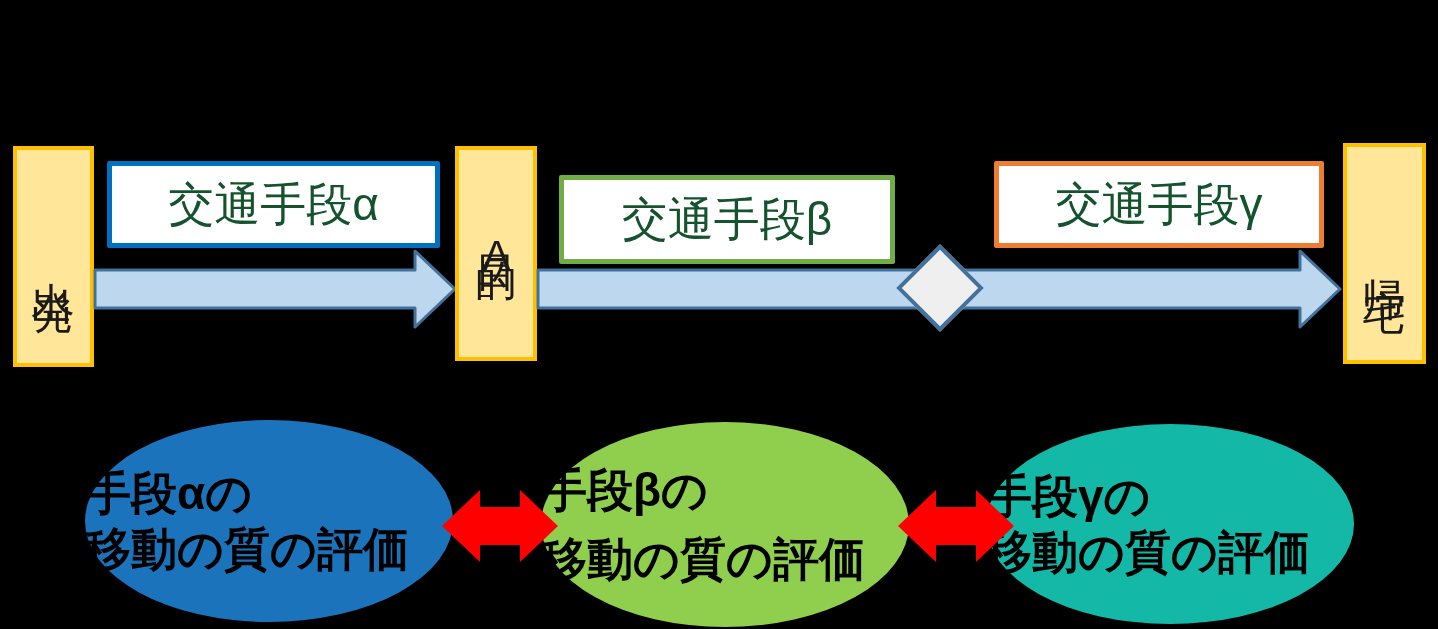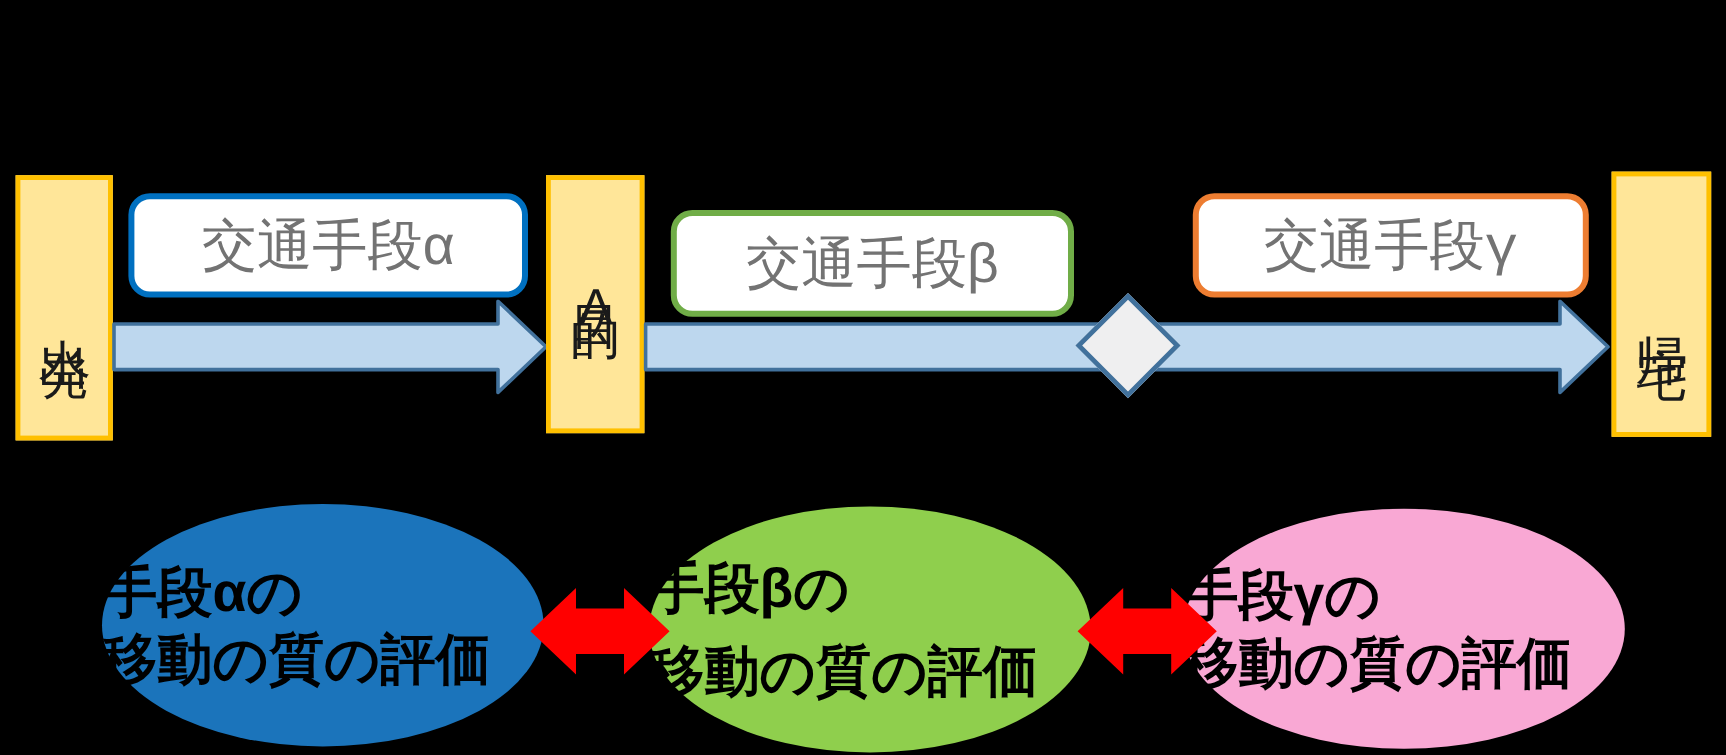--- a/index.html
+++ b/index.html
@@ -23,23 +23,23 @@
   }
   .node-departure{left:13px;top:146px;width:81px;height:221px;}
   .node-destination{left:455px;top:146px;width:82px;height:215px;font-size:42px;letter-spacing:0.12em;}
   .node-return{left:1343px;top:143px;width:83px;height:221px;}
   
   .mode{
     position:absolute;
     box-sizing:border-box;
     background:#ffffff;
     border:5px solid #888;
-    border-radius:18px;
+    border-radius:2px;
     display:flex;align-items:center;justify-content:center;
-    font-size:46px;color:#737373;
+    font-size:46px;color:#14532d;
     box-shadow:1px 2px 0 rgba(0,0,0,0.35);
   }
   .mode-alpha{left:107px;top:161px;width:333px;height:87px;}
   .mode-beta{left:559px;top:160px;width:336px;height:89px;}
   .mode-gamma{left:994px;top:161px;width:330px;height:87px;}
   
   .arrow-svg{position:absolute;display:block;}
   .arrow-1{left:93px;top:249px;}
   .arrow-2{left:536px;top:249px;}
   
@@ -92,39 +92,39 @@
   <svg class="arrow-svg arrow-2" width="806" height="80" viewBox="0 0 806 80">
     <polygon points="2,21 764,21 764,2 804,40 764,78 764,59 2,59" stroke-width="3" stroke-linejoin="round" fill="#BDD7EE" stroke="#41719C"></polygon>
   </svg>
 
   <div class="mode mode-beta" style="border-color: rgb(112, 173, 71); margin-top: 15px;">
     <span>交通手段β</span>
   </div>
 
   <div class="diamond" style="background-color: rgb(239, 239, 240); border-color: rgb(65, 113, 156);"></div>
 
-  <div class="mode mode-gamma" style="border-color: rgb(237, 125, 49); font-family: Liberation Mono, monospace;">
+  <div class="mode mode-gamma" style="border-color: rgb(237, 125, 49);">
     <span>交通手段γ</span>
   </div>
 
   <div class="node node-return" style="background-color: rgb(255, 230, 153); border-color: rgb(255, 192, 0);">
     <span>帰宅</span>
   </div>
 
   <div class="ellipse ellipse-alpha" style="background-color: rgb(27, 116, 187);">
     <span>手段αの</span>
     <span>移動の質の評価</span>
   </div>
 
   <div class="ellipse ellipse-beta" style="background-color: rgb(143, 207, 77);">
     <span>手段βの</span>
     <span>移動の質の評価</span>
   </div>
 
-  <div class="ellipse ellipse-gamma" style="background-color: #f9a8d4;">
+  <div class="ellipse ellipse-gamma" style="background-color: #14b8a6;">
     <span>手段γの</span>
     <span>移動の質の評価</span>
   </div>
 
   <svg class="link-svg link-1" width="118" height="76" viewBox="0 0 118 76">
     <polygon points="1,38 39,2 39,19 79,19 79,2 117,38 79,74 79,57 39,57 39,74" fill="#FF0000"></polygon>
   </svg>
 
   <svg class="link-svg link-2" width="118" height="76" viewBox="0 0 118 76">
     <polygon points="1,38 39,2 39,19 79,19 79,2 117,38 79,74 79,57 39,57 39,74" fill="#FF0000"></polygon>

